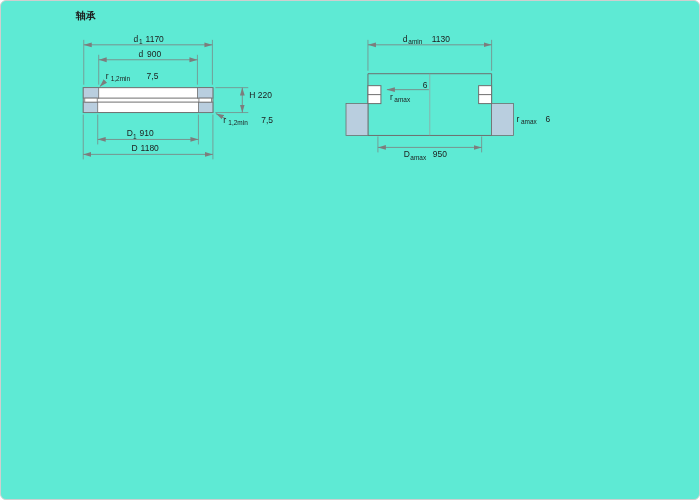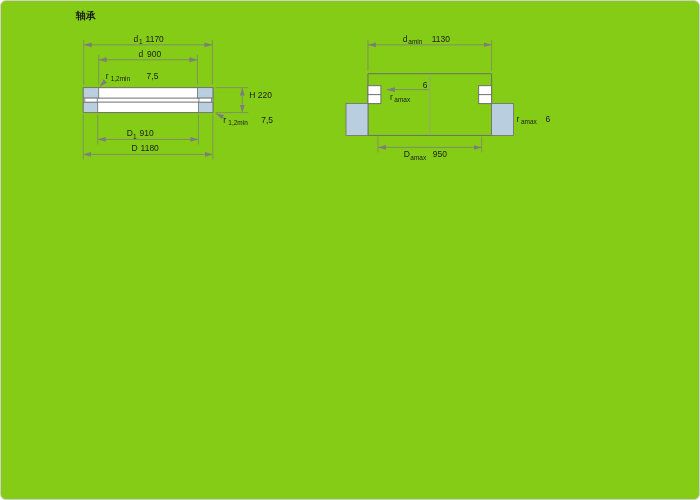--- a/index.html
+++ b/index.html
@@ -1,16 +1,16 @@
 <!DOCTYPE html>
 <html style="--line: #6e6e6e; --dim: #7d7d7d; --section-fill: #b9cedf; --text: #1c1c1c;"><head>
 <meta charset="utf-8">
 <style>
   html,body{margin:0;padding:0;background:#fff;font-family:"Liberation Sans",sans-serif;}
-  .canvas{position:relative;width:698px;height:498px;border:1px solid #cfcfcf;border-radius:6px;background:#84cc16;overflow:hidden;}
+  .canvas{position:relative;width:698px;height:498px;border:1px solid #cfcfcf;border-radius:6px;background:#5eead4;overflow:hidden;}
   svg{display:block;}
   .ln{stroke:var(--line,#6e6e6e);stroke-width:1;fill:none;}
   .fillwhite{fill:#ffffff;}
   .section{fill:var(--section-fill,#b9cedf);stroke:var(--line,#6e6e6e);stroke-width:0.8;}
   .roller{fill:#ffffff;stroke:var(--line,#6e6e6e);stroke-width:0.8;}
   .ext{stroke:var(--dim,#8a8a8a);stroke-width:0.7;fill:none;}
   .dim{stroke:var(--dim,#8a8a8a);stroke-width:0.8;fill:none;}
   .cl{stroke:#9a9a9a;stroke-width:0.7;fill:none;}
   .arrowhead{fill:var(--dim,#6e6e6e);}
   text{fill:var(--text,#1c1c1c);font-size:8.5px;font-family:"Liberation Sans",sans-serif;}

